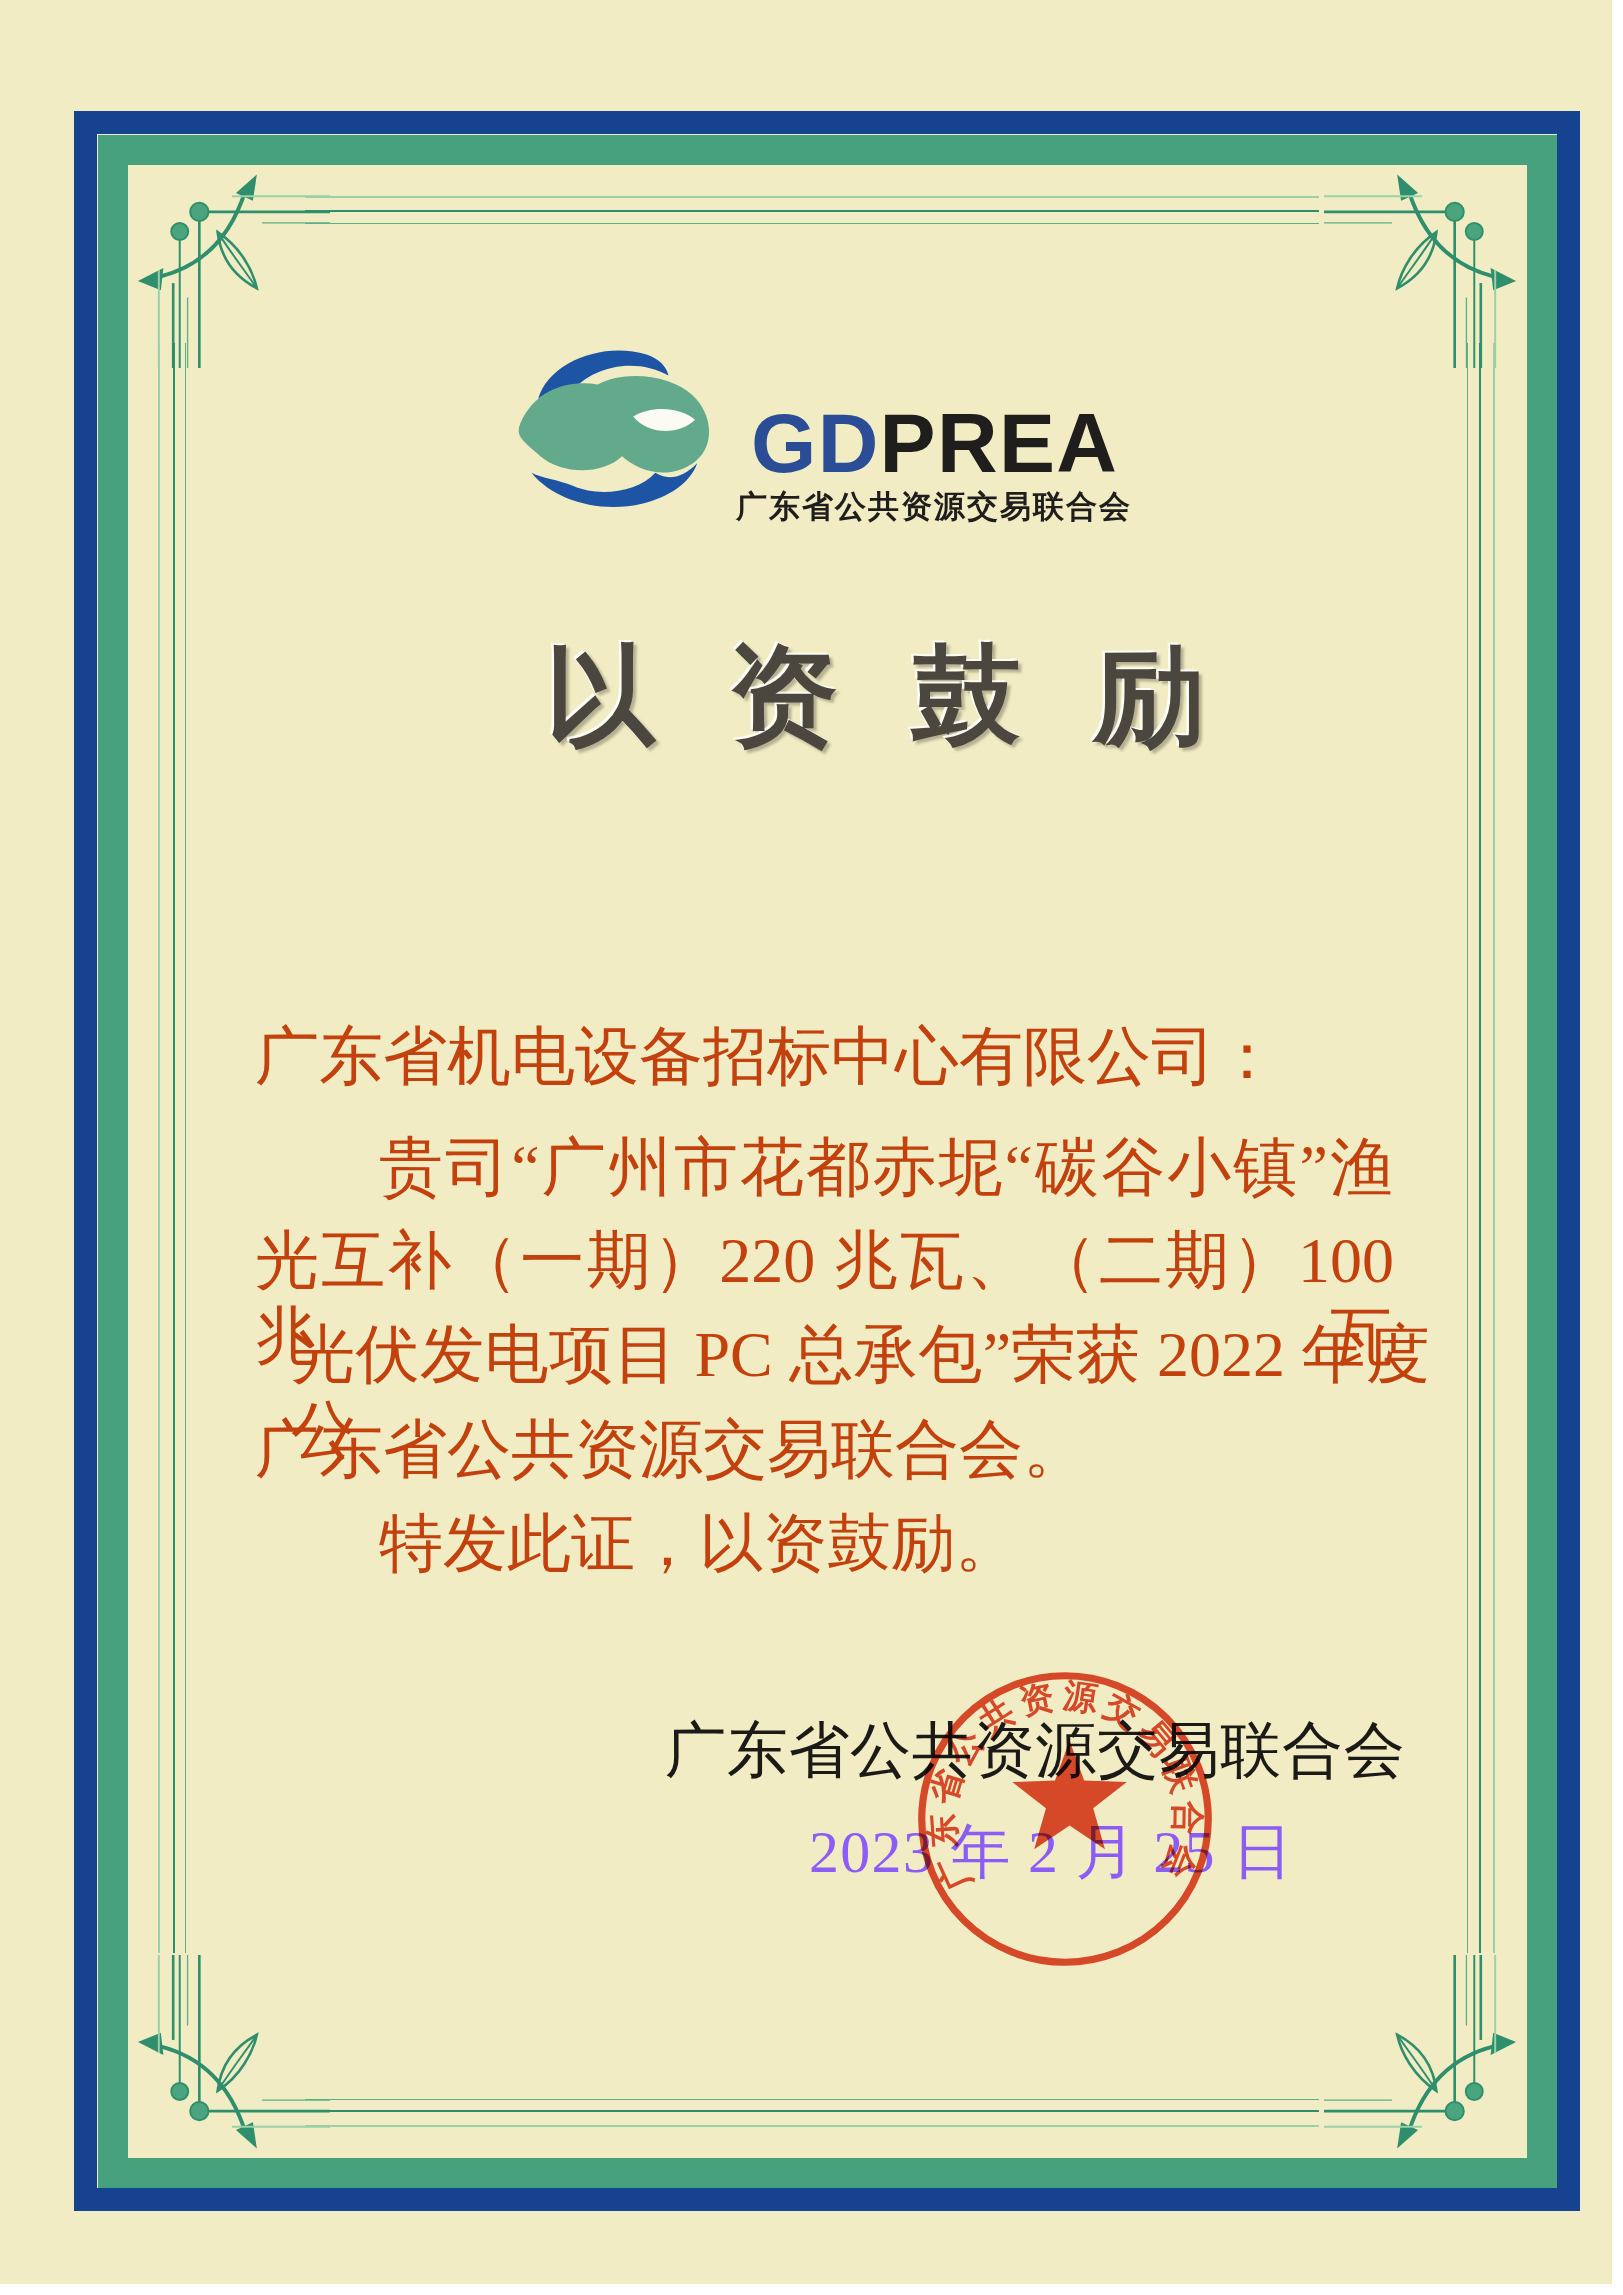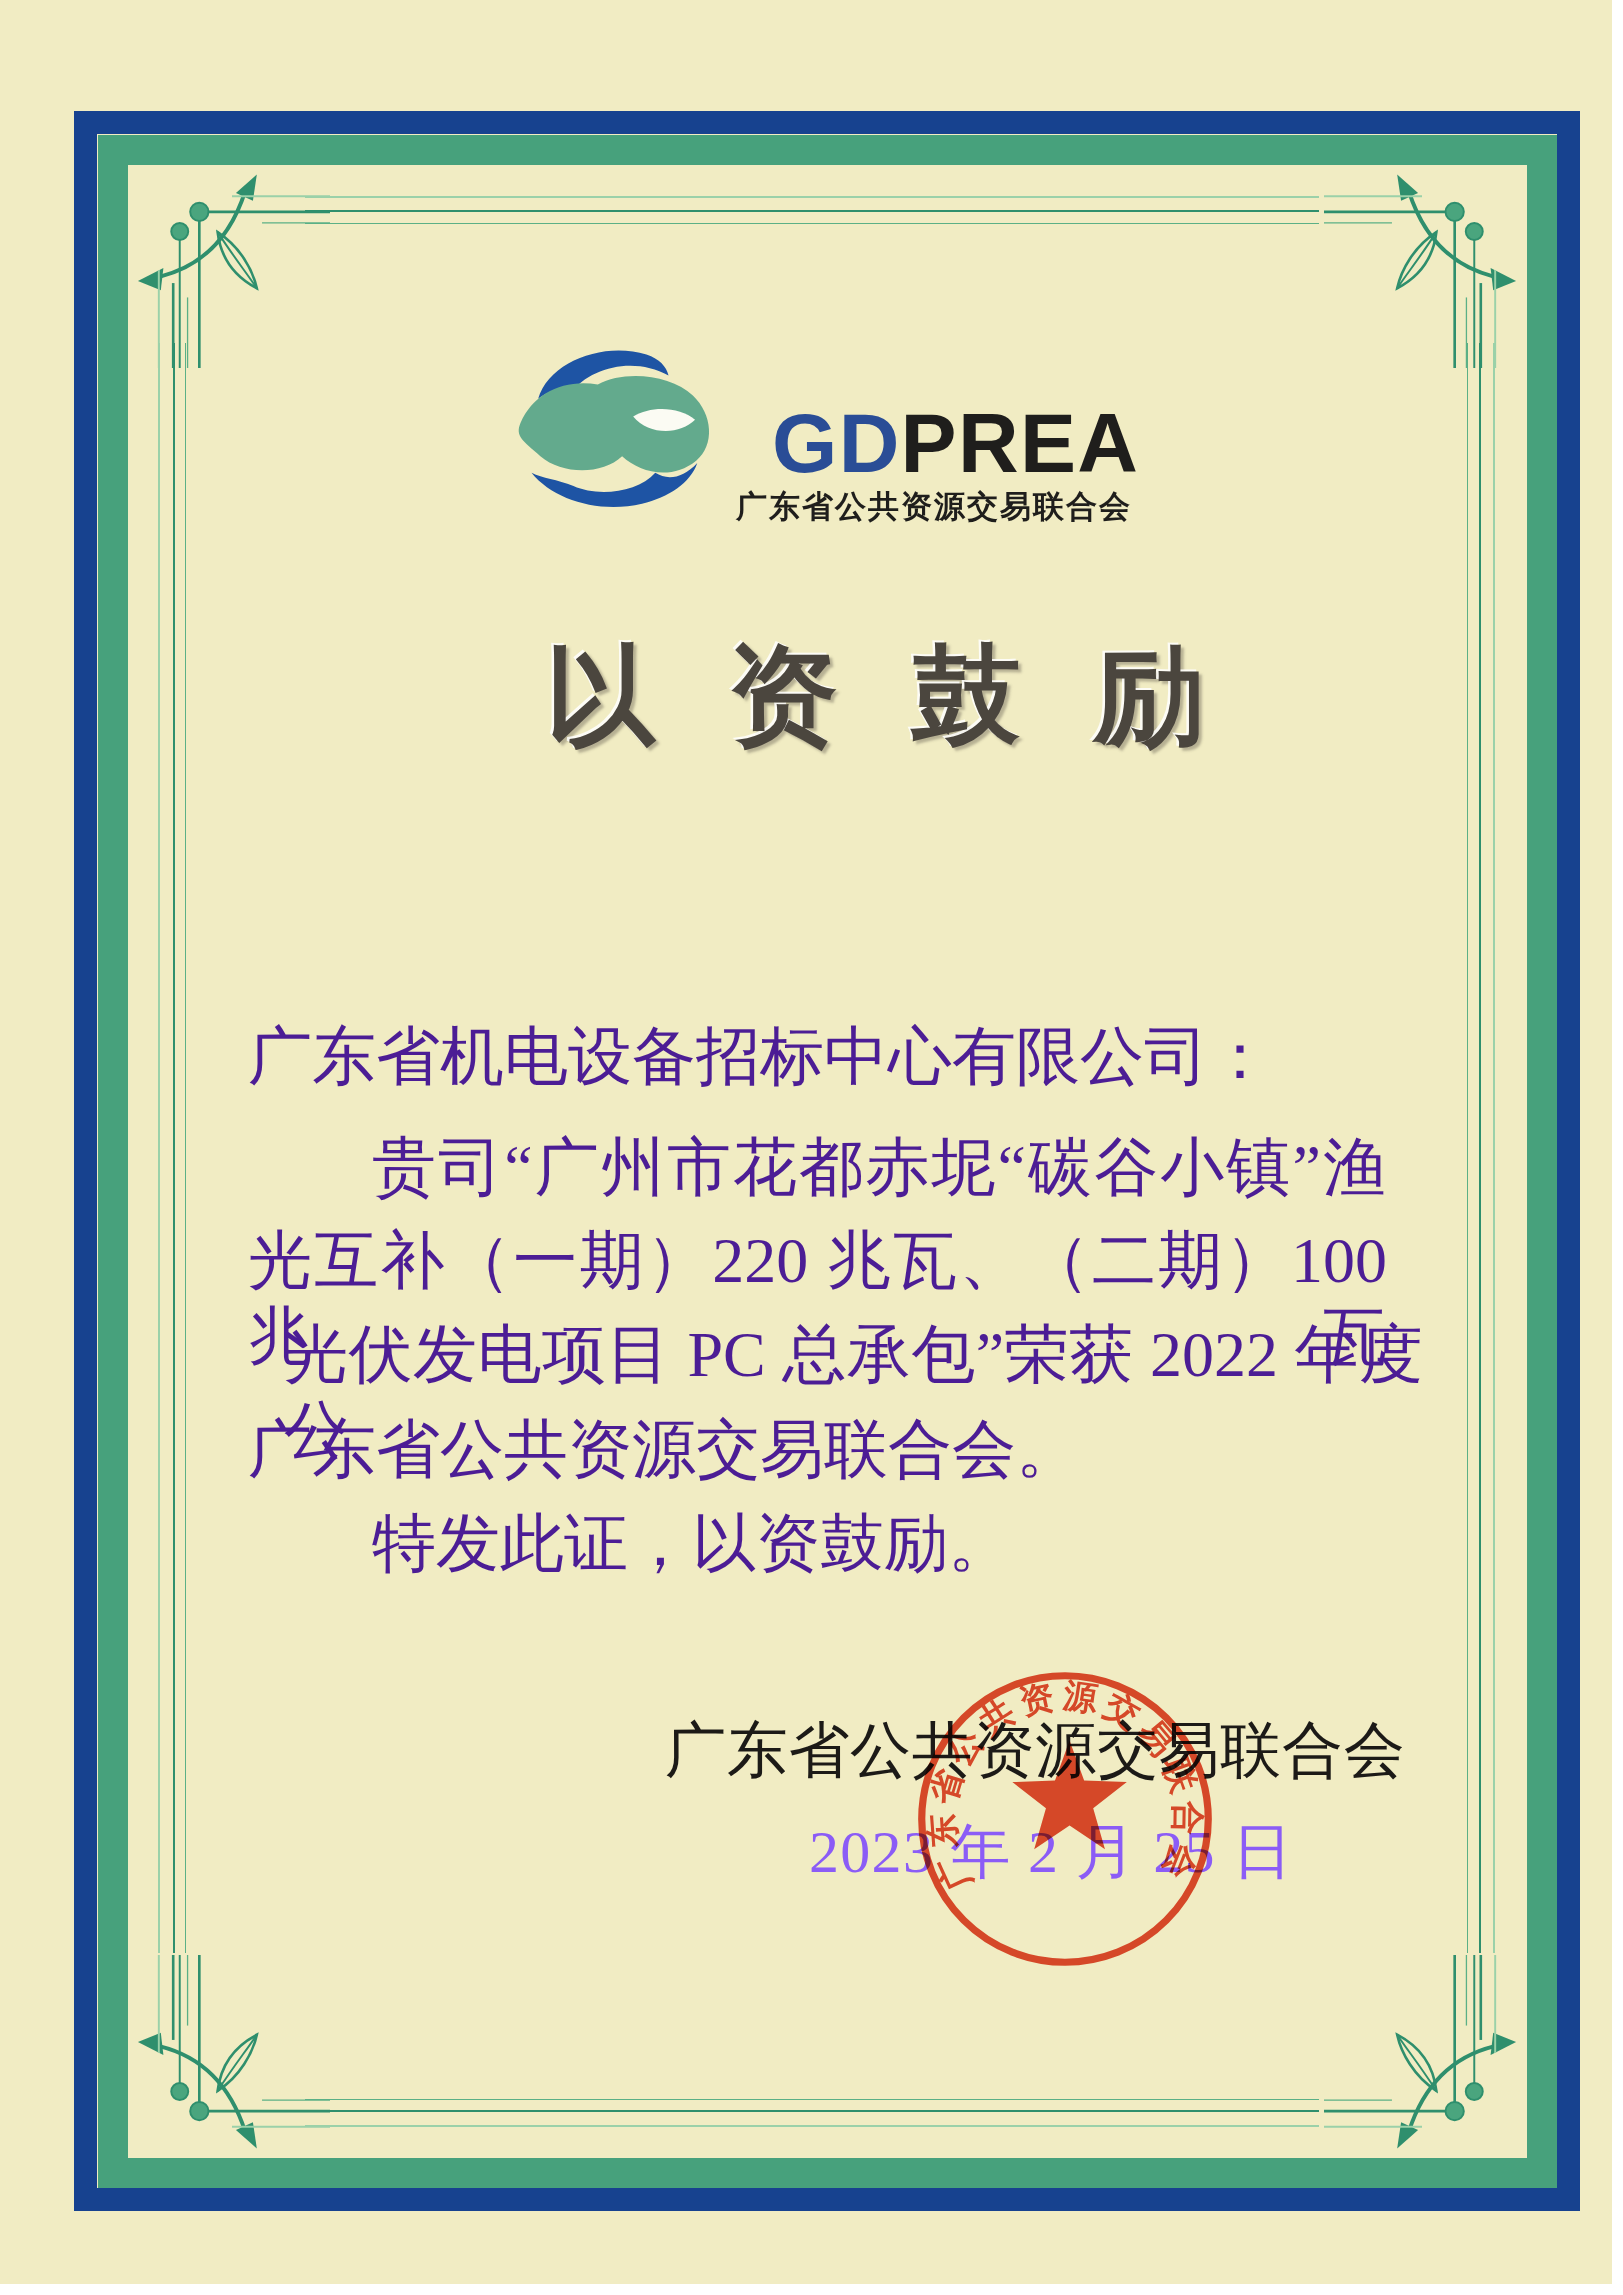--- a/index.html
+++ b/index.html
@@ -37,21 +37,21 @@
   .patch.br{left:1319px;top:1953px;}
   .motif{position:absolute;width:196px;height:196px;}
   .motif.tl{left:134px;top:172px;}
   .motif.tr{left:1324px;top:172px;transform:scaleX(-1);}
   .motif.bl{left:134px;top:1955px;transform:scaleY(-1);}
   .motif.br{left:1324px;top:1955px;transform:scale(-1,-1);}
 
   
   .logo-icon{position:absolute;left:505px;top:329px;width:221px;height:228px;}
   .logo-acronym{
-    position:absolute;left:772px;top:401px;
+    position:absolute;left:751px;top:401px;
     font-family:"Liberation Sans","DejaVu Sans",sans-serif;
     font-weight:800;font-size:84px;letter-spacing:1.3px;line-height:1;
     white-space:nowrap;
   }
   .logo-acronym .gd{color:#2a4d96;}
   .logo-acronym .prea{color:#1f1e1c;}
   .logo-org{
     position:absolute;left:736px;top:486px;width:419px;
     font-family:"Liberation Sans","DejaVu Sans",sans-serif;
     font-weight:700;font-size:31px;letter-spacing:2px;color:#1f1e1c;
@@ -61,22 +61,22 @@
   
   .cert-title{
     position:absolute;left:545px;top:642px;
     font-size:110px;font-weight:700;color:#4b463e;
     letter-spacing:73px;white-space:nowrap;line-height:1;
     text-shadow:-2.6px -2px 0 rgba(255,255,255,0.85), 3.3px 3.3px 2.6px rgba(110,104,88,0.45);
   }
 
   
   .bodyline{
-    position:absolute;left:248px;width:1139px;
-    font-size:64px;color:#4c1d95;line-height:1.18;
+    position:absolute;left:255px;width:1139px;
+    font-size:64px;color:#c2410c;line-height:1.18;
     white-space:nowrap;
   }
   .j{text-align:justify;text-align-last:justify;white-space:normal;}
   .indent{text-indent:124px;}
   .r-recipient{top:1019px;}
   .r-l0{top:1130px;}
   .r-l1{top:1223px;}
   .r-l2{top:1317px;margin-left:36px;}
   .r-l3{top:1412px;}
   .r-l4{top:1506px;}

